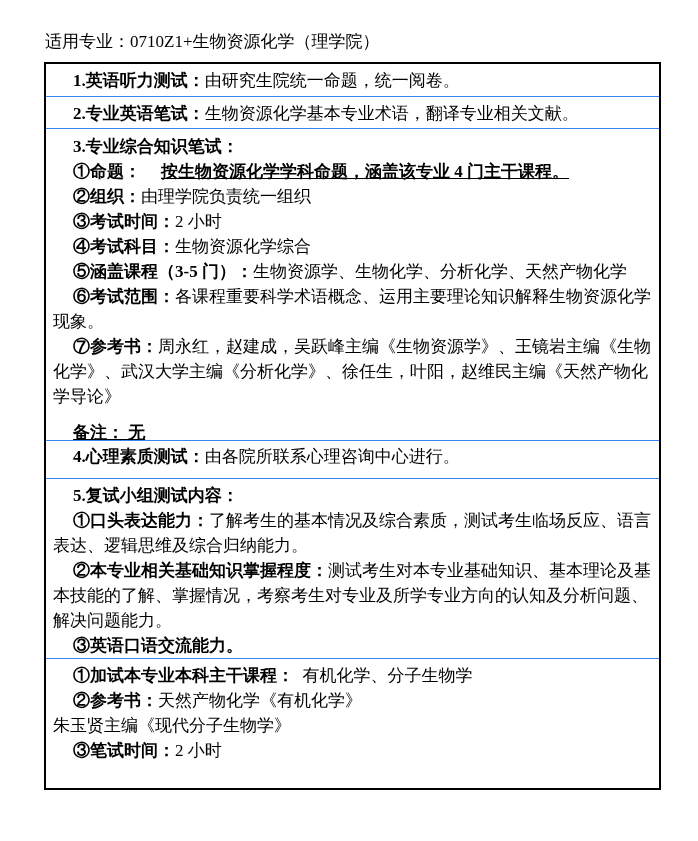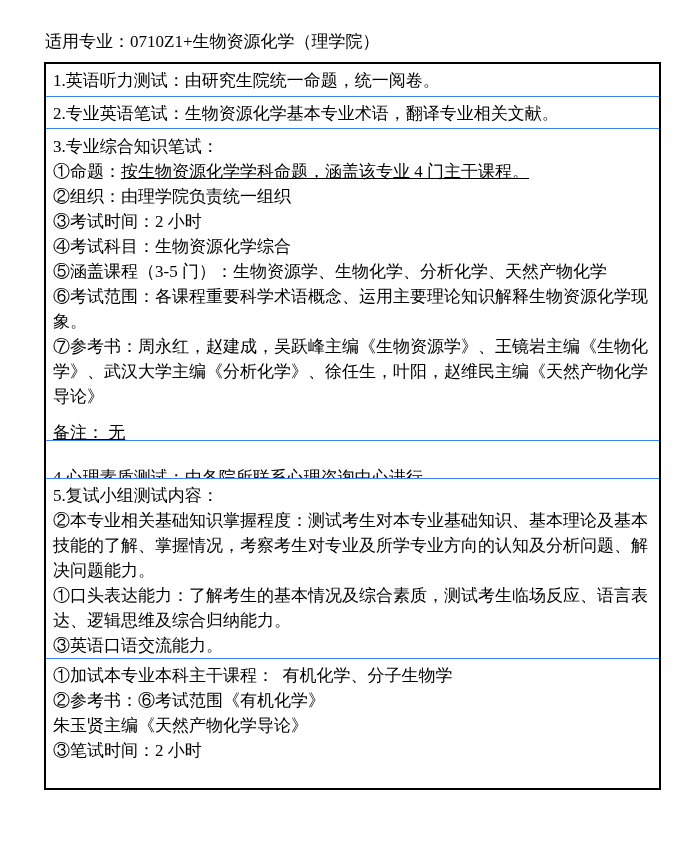--- a/index.html
+++ b/index.html
@@ -36,25 +36,25 @@
   .row {
     box-sizing: border-box;
     padding: 3px 7px 0 7px;
     overflow: hidden;
     line-height: 25px;
   }
   .row + .row { border-top: 1px solid #3b82f6; }
   .row1 { height: 32px; padding-top: 4px; }
   .row2 { height: 32px; padding-top: 4px; }
   .row3 { height: 312px; padding-top: 5px; }
-  .row4 { height: 38px; padding-top: 24px; }
+  .row4 { height: 38px; padding-top: 3px; }
   .row5 { height: 180px; padding-top: 4px; }
   .row6 { padding-top: 4px; }
   .line { margin: 0; }
-  .lbl { font-weight: normal; }
+  .lbl { font-weight: bold; margin-left: 20px; }
   .u { text-decoration: underline; }
   .note-line { margin-top: 11px; }
   .gap-text { white-space: pre-wrap; }
 </style>
 </head>
 <body>
 
 <div class="doc-title">
   <span>适用专业：</span><span class="value">0710Z1+生物资源化学（理学院）</span>
 </div>
@@ -80,25 +80,25 @@
     <p class="line"><span class="lbl">⑦参考书：</span><span>周永红，赵建成，吴跃峰主编《生物资源学》、王镜岩主编《生物化学》、武汉大学主编《分析化学》、徐任生，叶阳，赵维民主编《天然产物化学导论》</span></p>
     <p class="line note-line"><span class="lbl u gap-text">备注： 无</span></p>
   </div>
 
   <div class="row row4">
     <span class="lbl">4.心理素质测试：</span><span>由各院所联系心理咨询中心进行。</span>
   </div>
 
   <div class="row row5">
     <p class="line"><span class="lbl">5.复试小组测试内容：</span></p>
+    <p class="line"><span class="lbl">①口头表达能力：</span><span>了解考生的基本情况及综合素质，测试考生临场反应、语言表达、逻辑思维及综合归纳能力。</span></p>
     <p class="line"><span class="lbl">②本专业相关基础知识掌握程度：</span><span>测试考生对本专业基础知识、基本理论及基本技能的了解、掌握情况，考察考生对专业及所学专业方向的认知及分析问题、解决问题能力。</span></p>
-    <p class="line"><span class="lbl">①口头表达能力：</span><span>了解考生的基本情况及综合素质，测试考生临场反应、语言表达、逻辑思维及综合归纳能力。</span></p>
     <p class="line"><span class="lbl">③英语口语交流能力。</span></p>
   </div>
 
   <div class="row row6">
     <p class="line"><span class="lbl">①加试本专业本科主干课程：</span><span class="gap-text">  有机化学、分子生物学</span></p>
-    <p class="line"><span class="lbl">②参考书：</span><span>⑥考试范围《有机化学》</span></p>
-    <p class="line"><span>朱玉贤主编《天然产物化学导论》</span></p>
+    <p class="line"><span class="lbl">②参考书：</span><span>天然产物化学《有机化学》</span></p>
+    <p class="line"><span>朱玉贤主编《现代分子生物学》</span></p>
     <p class="line"><span class="lbl">③笔试时间：</span><span>2 小时</span></p>
   </div>
 
 </div>
 
 </body></html>

